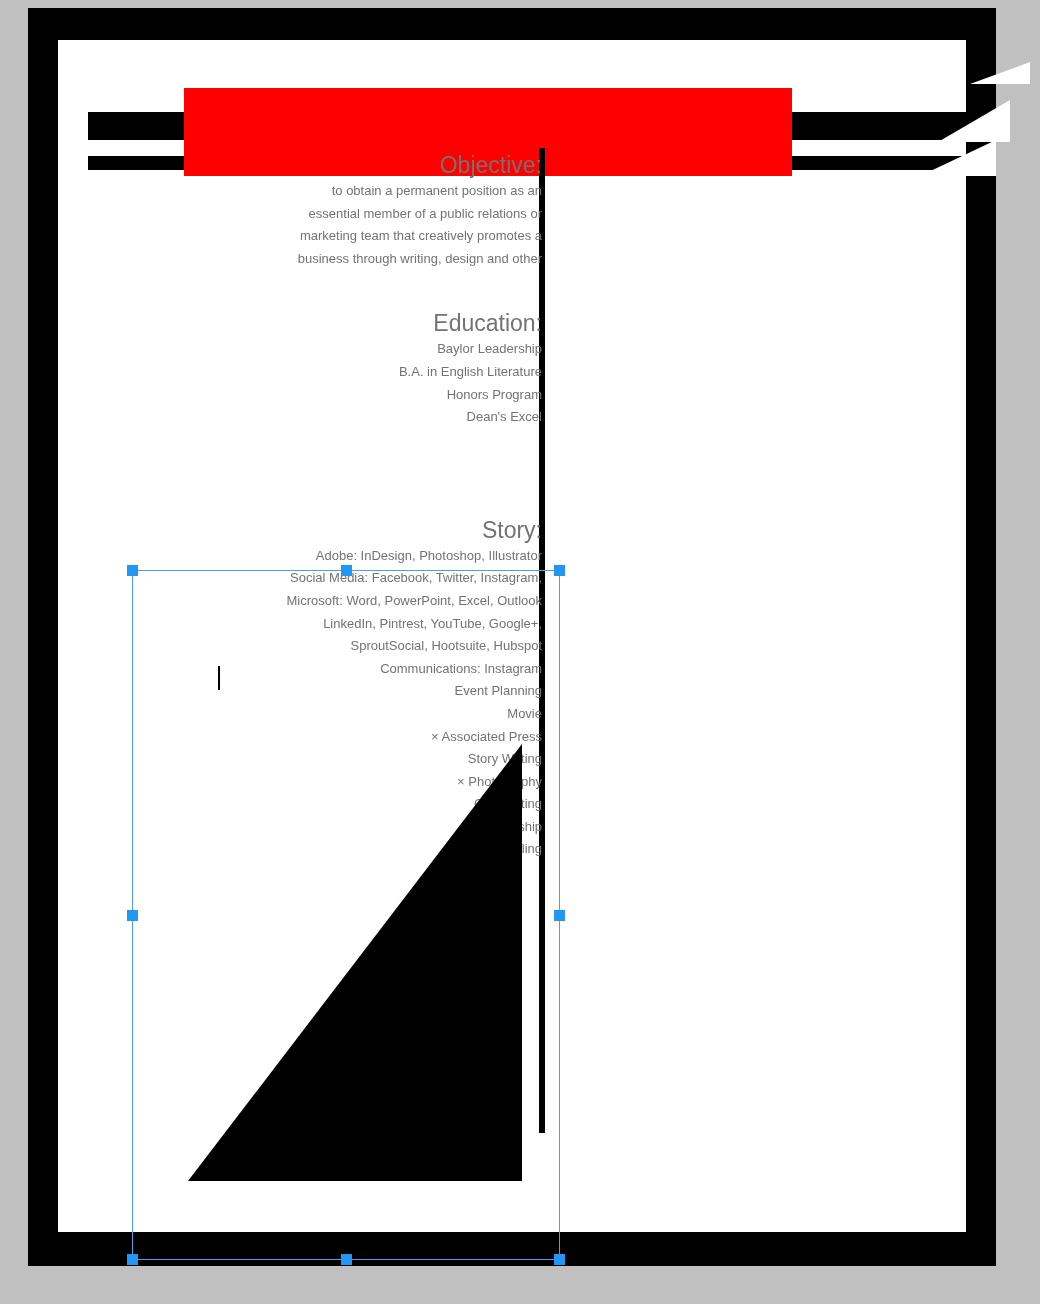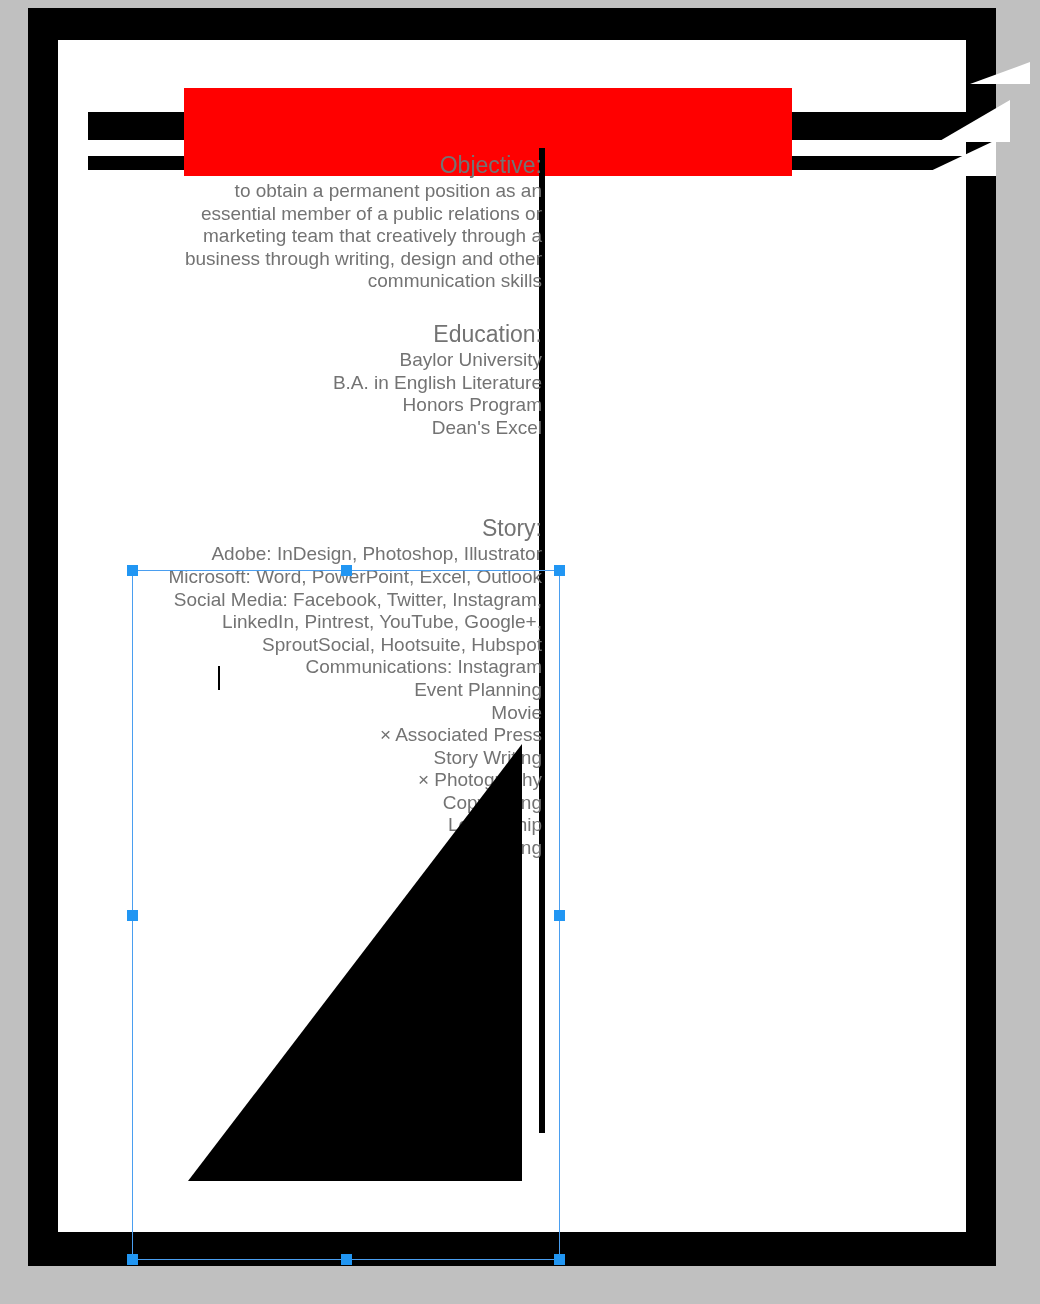--- a/index.html
+++ b/index.html
@@ -85,25 +85,25 @@
     left: 40px;
     top: 110px;
     width: 444px;
     text-align: right;
     color: #737373;
     font-family: Liberation Sans, sans-serif;
   }
   .sec-head {
     font-size: 23px;
     line-height: 30px;
-    margin-top: 26px;
+    margin-top: 38px;
   }
   .sec-head.first { margin-top: 0; }
   .sec-line {
-    font-size: 19px;
+    font-size: 13px;
     line-height: 22.6px;
   }
   .spacer-lg { height: 48px; }
 
   
   .sec-line.bullet { }
 
   
   .triangle {
     position: absolute;
@@ -167,36 +167,35 @@
     <div class="cut cut-2"></div>
     <div class="cut cut-3"></div>
 
     <div class="v-rule"></div>
 
     <div class="text-col">
 
       <div class="sec-head first">Objective:</div>
       <div class="sec-line">to obtain a permanent position as an</div>
       <div class="sec-line">essential member of a public relations or</div>
-      <div class="sec-line">marketing team that creatively through a</div>
+      <div class="sec-line">marketing team that creatively promotes a</div>
       <div class="sec-line">business through writing, design and other</div>
-      <div class="sec-line">communication skills</div>
 
       <div class="sec-head">Education:</div>
-      <div class="sec-line">Baylor University</div>
+      <div class="sec-line">Baylor Leadership</div>
       <div class="sec-line">B.A. in English Literature</div>
       <div class="sec-line">Honors Program</div>
       <div class="sec-line">Dean's Excel</div>
 
       <div class="spacer-lg"></div>
 
       <div class="sec-head">Story:</div>
       <div class="sec-line">Adobe: InDesign, Photoshop, Illustrator</div>
+      <div class="sec-line">Social Media: Facebook, Twitter, Instagram,</div>
       <div class="sec-line">Microsoft: Word, PowerPoint, Excel, Outlook</div>
-      <div class="sec-line">Social Media: Facebook, Twitter, Instagram,</div>
       <div class="sec-line">LinkedIn, Pintrest, YouTube, Google+,</div>
       <div class="sec-line">SproutSocial, Hootsuite, Hubspot</div>
       <div class="sec-line">Communications: Instagram</div>
       <div class="sec-line">Event Planning</div>
       <div class="sec-line">Movie</div>
       <div class="sec-line bullet">× Associated Press</div>
       <div class="sec-line">Story Writing</div>
       <div class="sec-line bullet">× Photography</div>
       <div class="sec-line">Copywriting</div>
       <div class="sec-line">Leadership</div>

